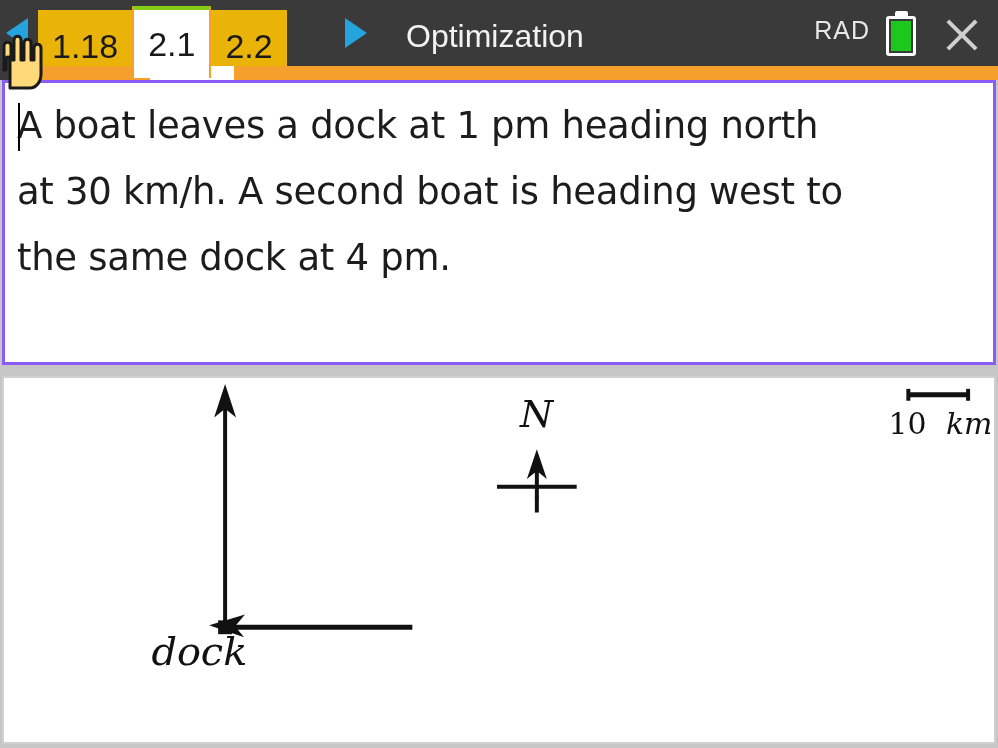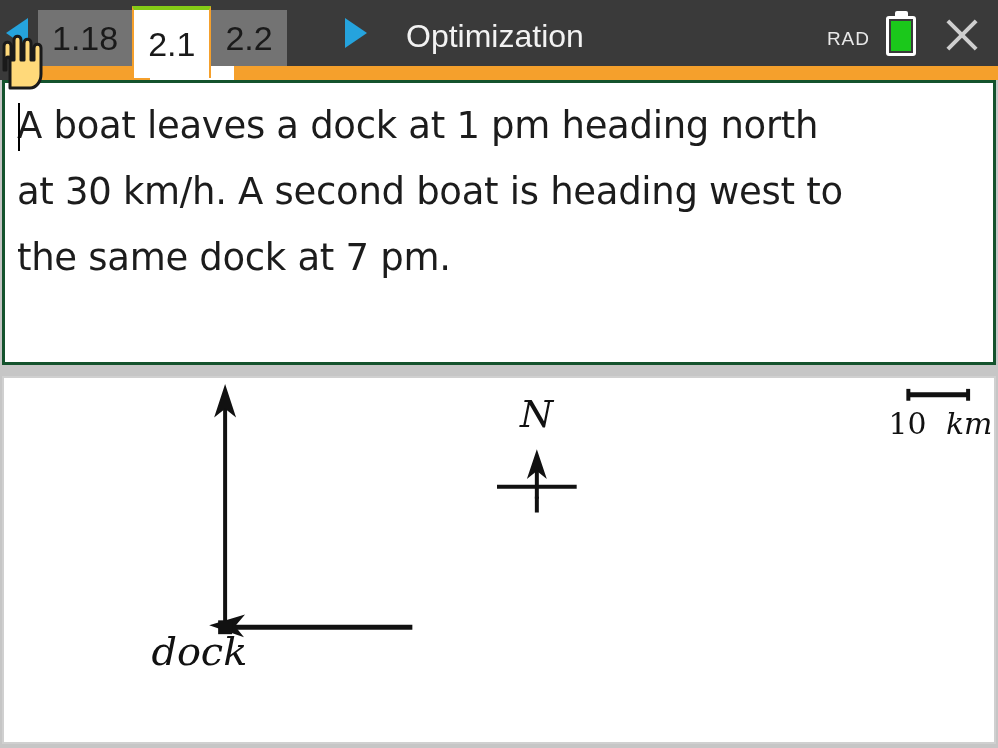--- a/index.html
+++ b/index.html
@@ -53,30 +53,30 @@
 
   .tabstrip {
     position: absolute;
     left: 38px;
     top: 10px;
     height: 56px;
     display: flex;
     align-items: stretch;
   }
   .tab {
-    background: #737373;
+    background: #eab308;
     color: #1a1a1a;
     font-size: 34px;
     line-height: 1;
     display: flex;
     align-items: center;
     justify-content: center;
     padding: 0 14px;
     box-sizing: border-box;
-    height: 56px;
+    height: 72px;
     letter-spacing: 0px;
   }
   .tab.active {
     background: #ffffff;
     border-top: 4px solid #84cc16;
     border-left: 2px solid #f5a02c;
     border-right: 2px solid #f5a02c;
     height: 72px;
     margin-top: -4px;
     z-index: 6;
@@ -105,23 +105,23 @@
     top: 66px;
     width: 22px;
     height: 14px;
     background: #3a3a3a;
     z-index: 3;
   }
 
   .status-rad {
     position: absolute;
     right: 128px;
-    top: 28px;
+    top: 16px;
     color: #e8e8e8;
-    font-size: 19px;
+    font-size: 25px;
     letter-spacing: 1px;
   }
   .battery {
     position: absolute;
     right: 78px;
     top: 11px;
     width: 34px;
     height: 46px;
   }
   .battery .body {
@@ -175,21 +175,21 @@
   }
 
   
   .text-panel {
     position: absolute;
     left: 2px;
     top: 80px;
     width: 994px;
     height: 285px;
     background: #ffffff;
-    border: 3px solid #14532d;
+    border: 3px solid #8b5cf6;
     box-sizing: border-box;
     z-index: 5;
     overflow: hidden;
   }
   .text-body {
     position: absolute;
     left: 12px;
     top: 10px;
     right: 10px;
     font-size: 37px;
@@ -294,21 +294,21 @@
                C24 8 31 8 31 13 L31 30 L34 30 L34 18
                C34 13 41 13 41 18 L41 44 C41 52 36 58 30 58 Z" fill="#ffd97a" stroke="#1a1a1a" stroke-width="3" stroke-linejoin="round"></path>
     </svg>
   </div>
 
   <div class="text-panel">
     <div class="caret"></div>
     <div class="text-body">
       <div>A boat leaves a dock at 1 pm heading north</div>
       <div>at 30 km/h. A second boat is heading west to</div>
-      <div>the same dock at 7 pm.</div>
+      <div>the same dock at 4 pm.</div>
     </div>
   </div>
 
   <div class="diagram-panel">
     <svg class="diagram-svg" viewBox="0 0 994 368" preserveAspectRatio="none">
 
       <g>
         <line x1="222" y1="252" x2="222" y2="22" stroke="#111111" stroke-width="4"></line>
         <path d="M222 6 L233 40 L222 31 L211 40 Z" fill="#111111"></path>
       </g>

